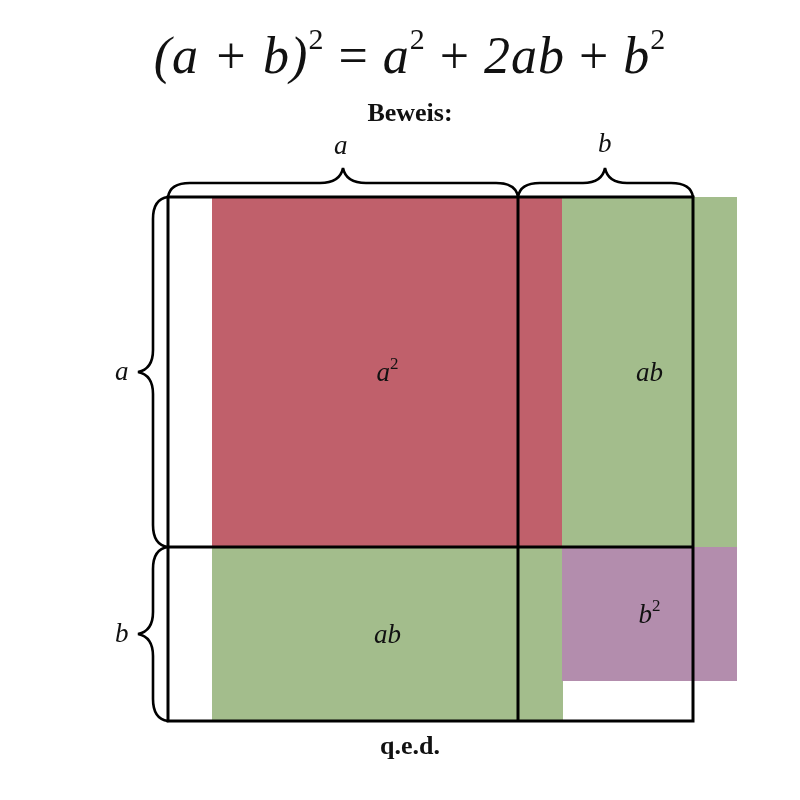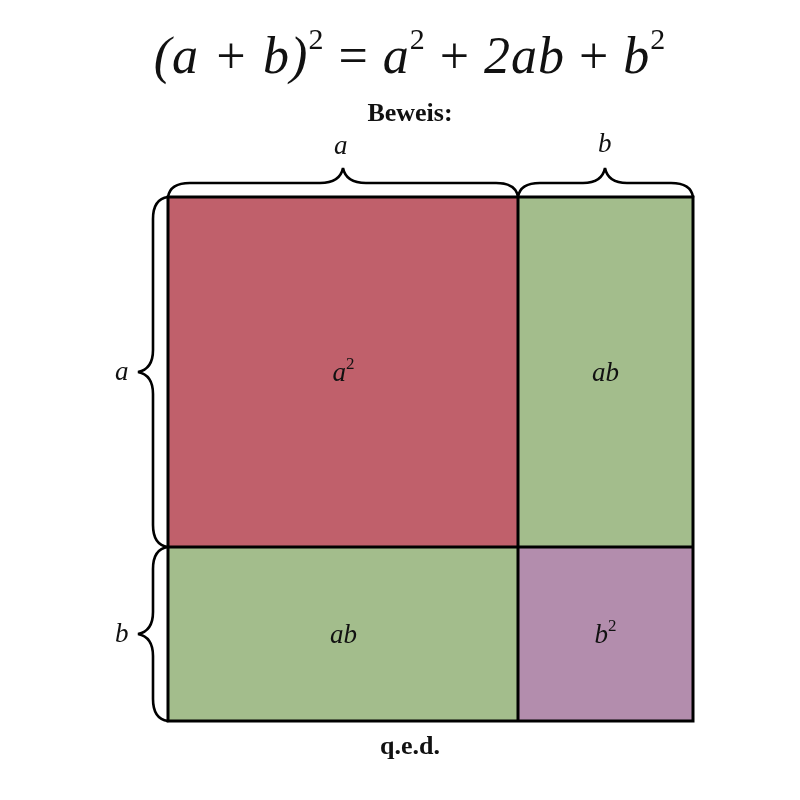--- a/index.html
+++ b/index.html
@@ -8,21 +8,21 @@
     .abs { position: absolute; }
     .formula { left: 0; top: 26px; width: 820px; text-align: center; font-size: 52px;
                font-family: "Liberation Serif", "DejaVu Serif", serif; letter-spacing: 1px; }
     .formula i { font-style: italic; text-align: right; }
     .formula sup { font-size: 30px; vertical-align: 24px; line-height: 0; }
     .heading { left: 0; top: 98px; width: 820px; text-align: center; font-size: 26px; font-weight: bold;
                font-family: "Liberation Serif", "DejaVu Serif", serif; }
     .footer { left: 0; top: 731px; width: 820px; text-align: center; font-size: 26px; font-weight: bold;
               font-family: "Liberation Serif", "DejaVu Serif", serif; }
     .rect { box-sizing: border-box; display: flex; align-items: center; justify-content: center;
-            font-family: "Liberation Serif", "DejaVu Serif", serif; font-style: italic; font-size: 27px; }
+            font-family: "Liberation Serif", "DejaVu Serif", serif; font-style: italic; font-size: 27px; margin-left: 44px; }
     .rect sup { font-style: normal; font-size: 17px; vertical-align: 12px; line-height: 0; }
     .lbl { font-family: "Liberation Serif", "DejaVu Serif", serif; font-style: italic; font-size: 27px; }
     svg { position: absolute; left: 0; top: 0; }
   </style>
 </head>
 <body>
 
 <div class="abs formula">
   <i>(a + b)</i><sup>2</sup>
   <span>=</span>
@@ -37,21 +37,21 @@
 
 <div class="abs rect" style="left:168px; top:197px; width:351px; height:351px; background:#c0606b;">
   <span><span>a</span><sup>2</sup></span>
 </div>
 <div class="abs rect" style="left:518px; top:197px; width:175px; height:351px; background:#a3bd8c;">
   <span>ab</span>
 </div>
 <div class="abs rect" style="left:168px; top:547px; width:351px; height:174px; background:#a3bd8c;">
   <span>ab</span>
 </div>
-<div class="abs rect" style="left:518px; top:547px; width:175px; height:174px; background:#b38dad;">
+<div class="abs rect" style="left:518px; top:547px; width:175px; height:134px; background:#b38dad;">
   <span><span>b</span><sup>2</sup></span>
 </div>
 
 <svg width="800" height="800">
   <g fill="none" stroke="#000" stroke-width="3">
     <rect x="168" y="197" width="525" height="524"></rect>
     <line x1="518" y1="197" x2="518" y2="721"></line>
     <line x1="168" y1="547" x2="693" y2="547"></line>
   </g>
   <g fill="none" stroke="#000" stroke-width="2.6" stroke-linecap="round">

